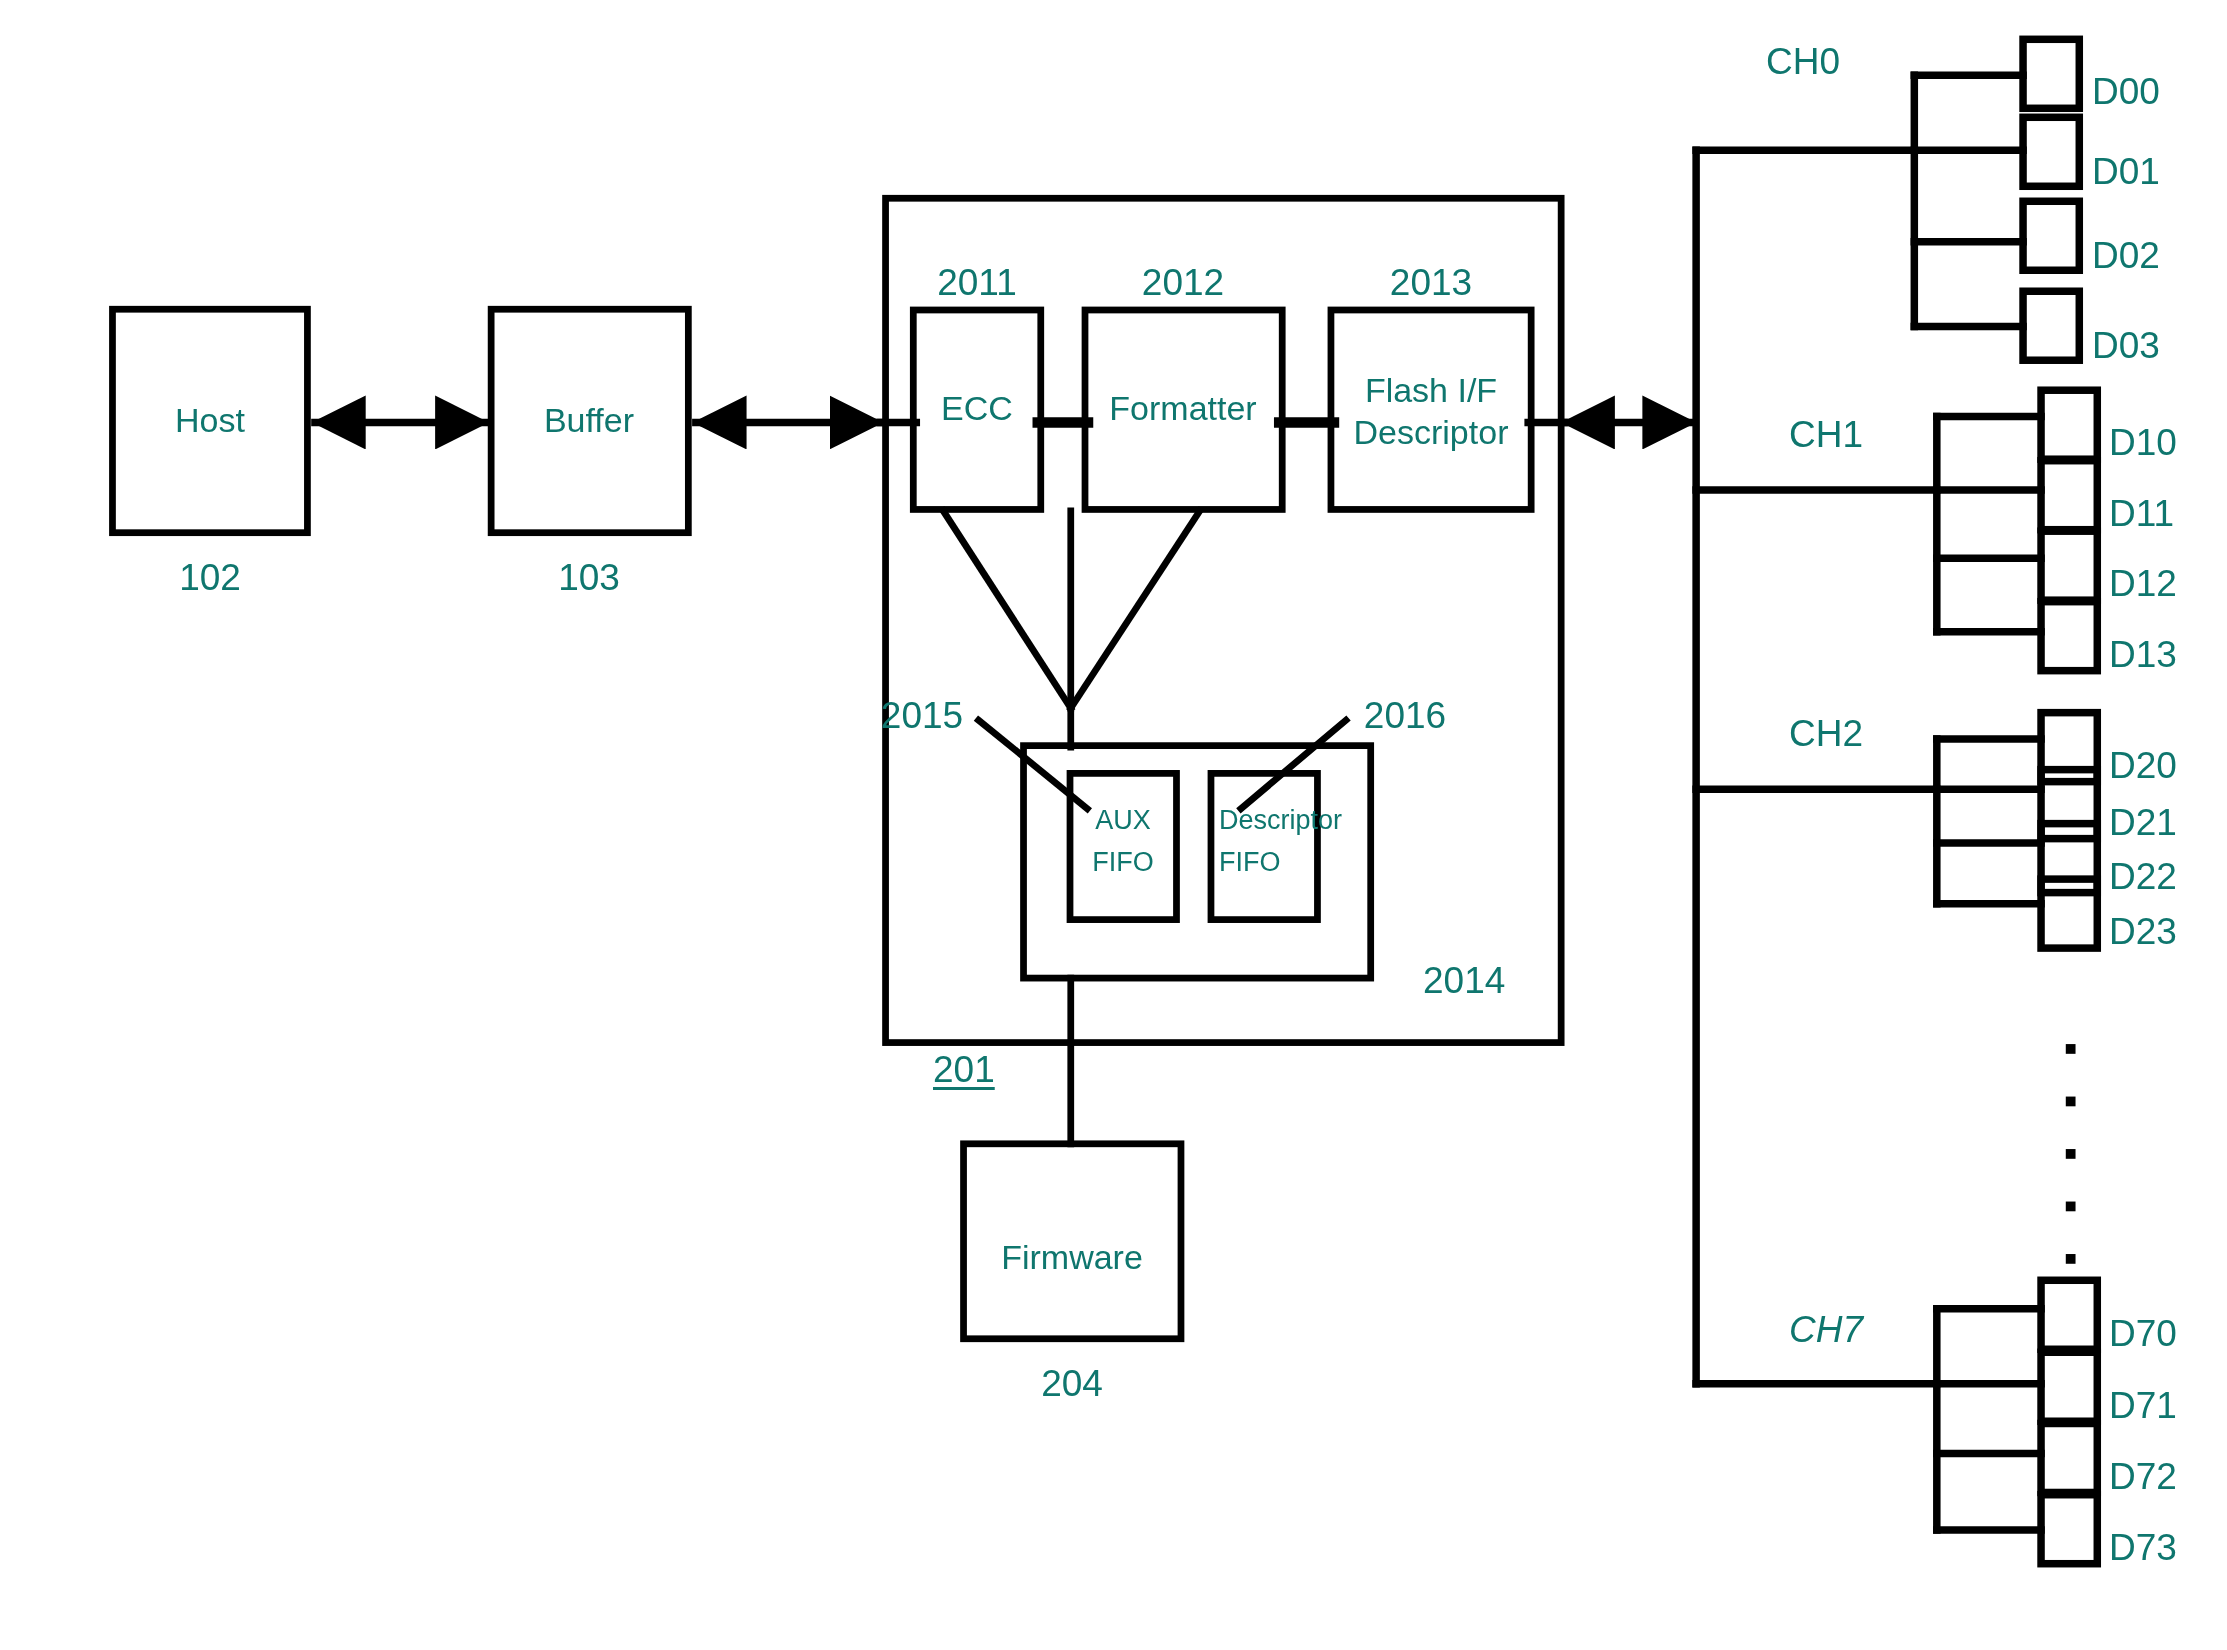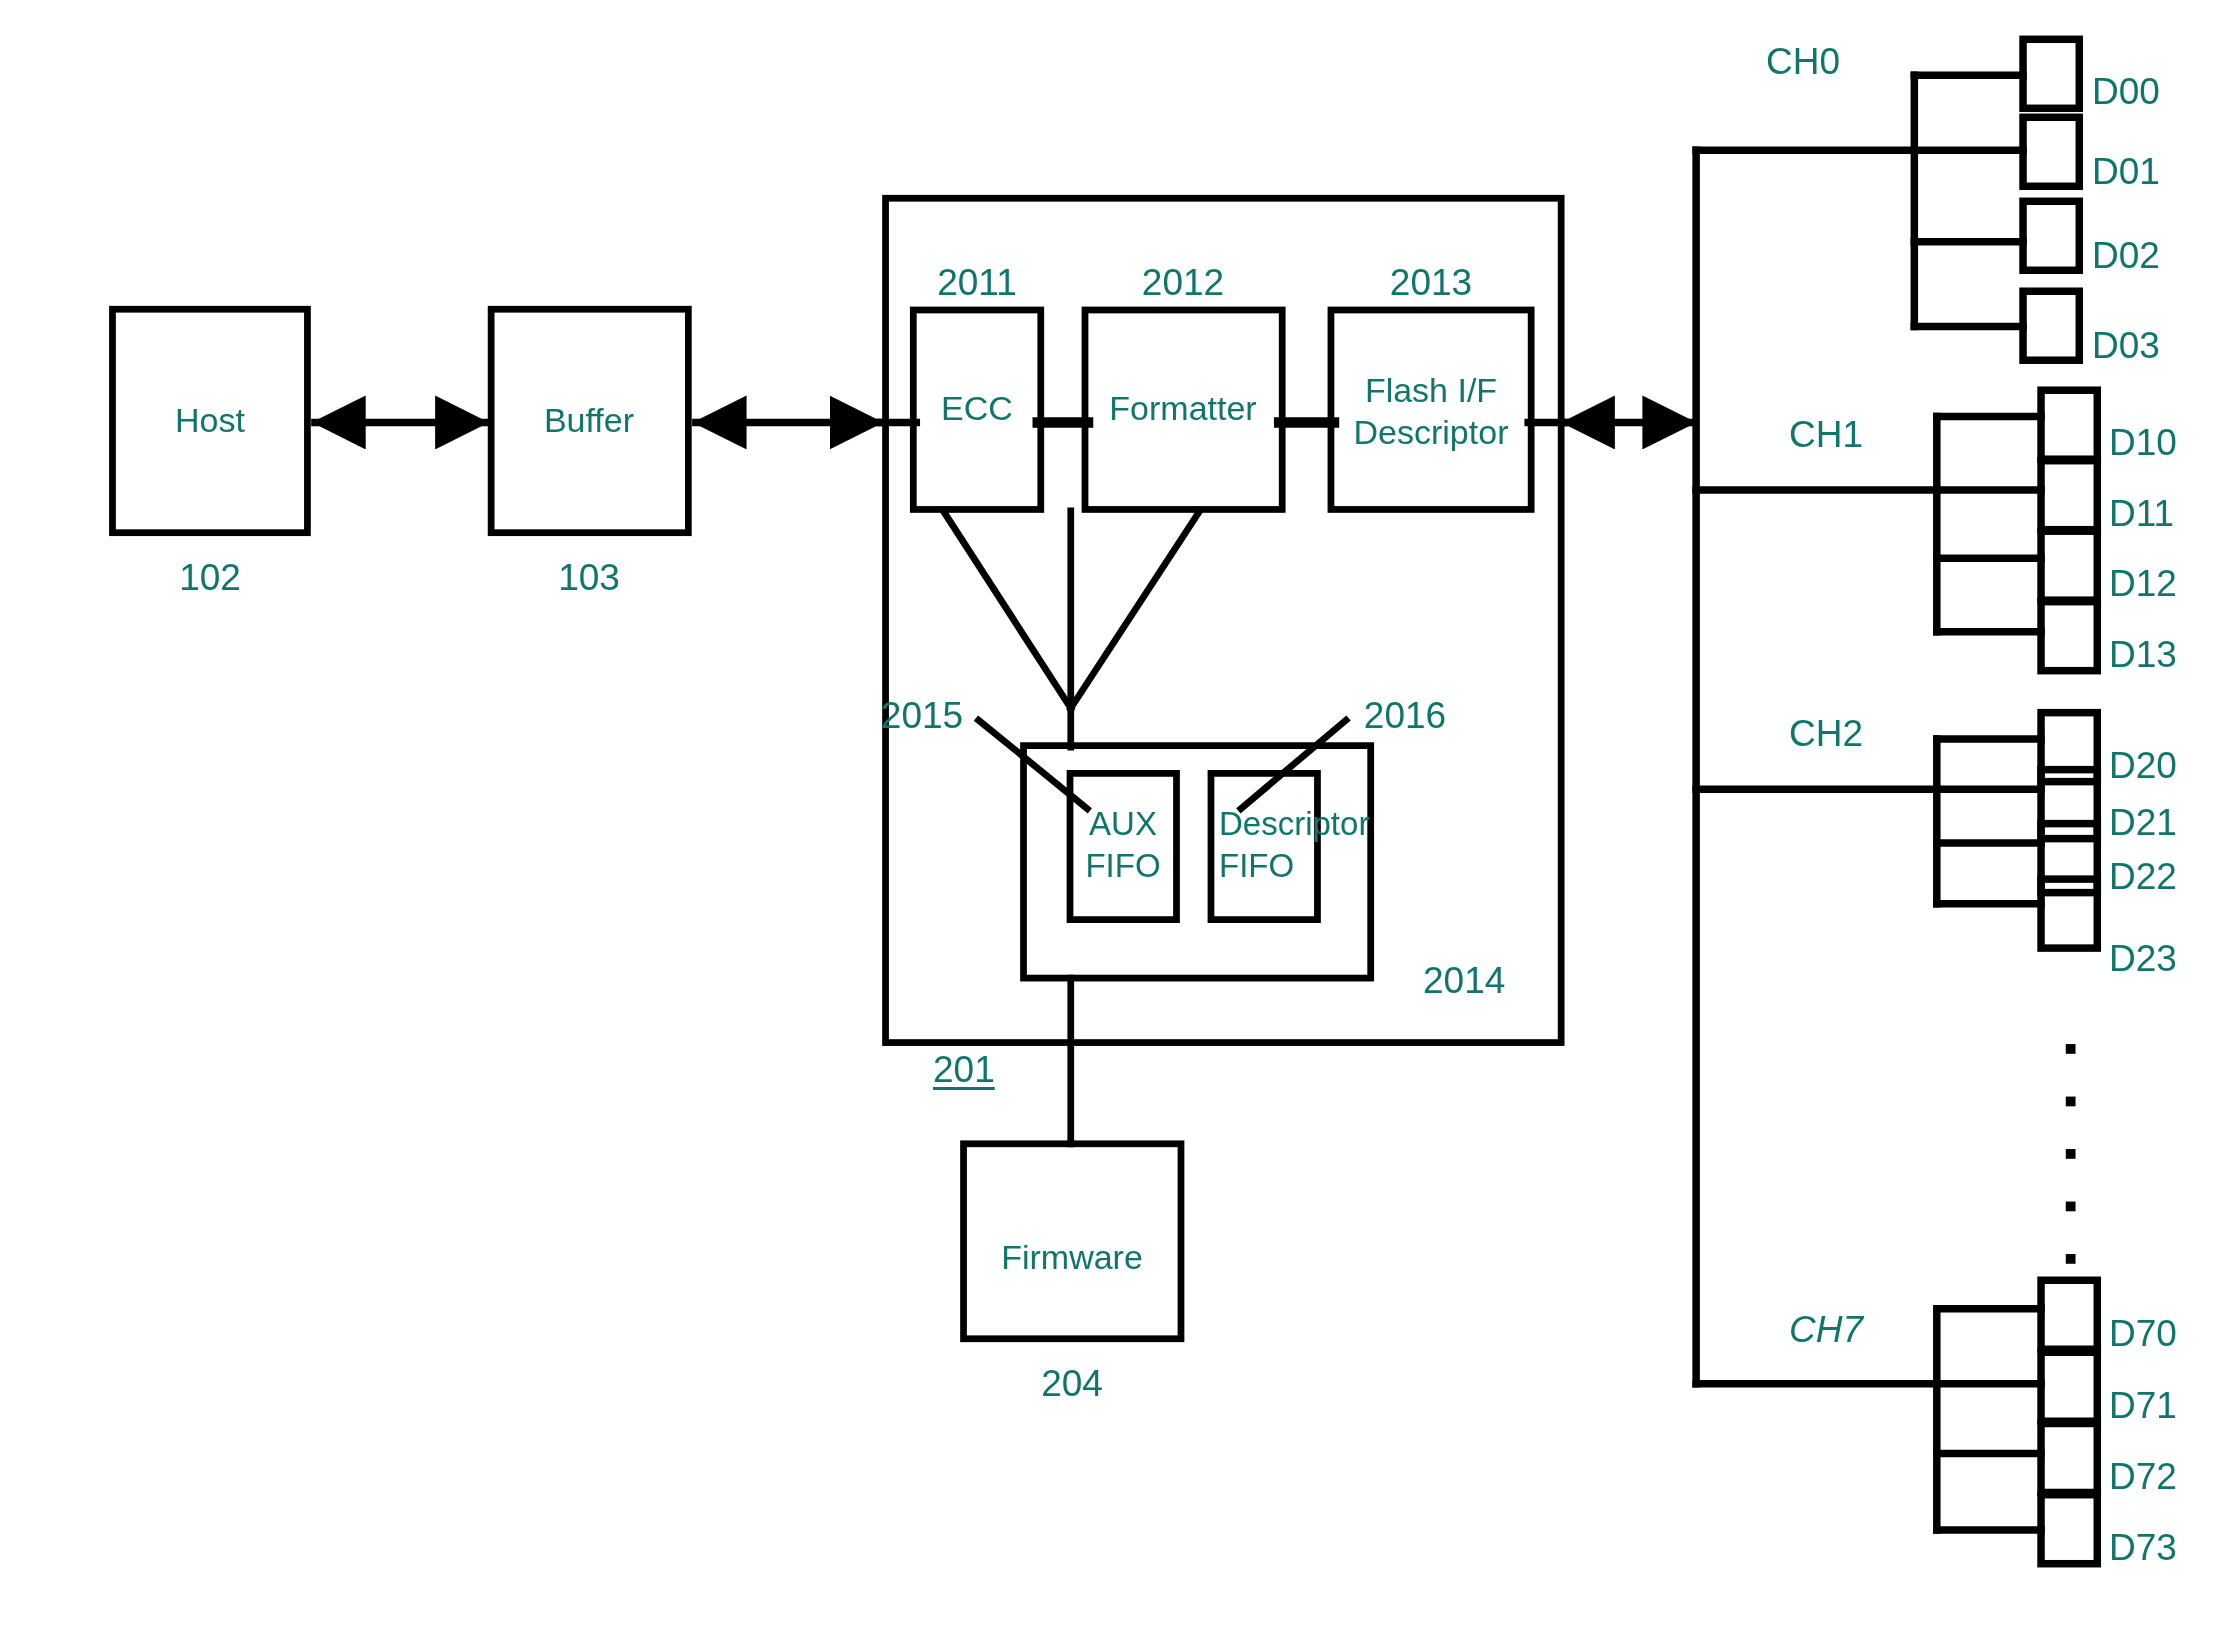--- a/index.html
+++ b/index.html
@@ -45,21 +45,21 @@
     text-underline-offset: 5.2px;
   }
   .ch-label {
     font-size: 37px;
   }
   .die-label {
     font-size: 37px;
     margin-top: 21px;
   }
   .fifo-label {
-    font-size: 33px;
+    font-size: 27px;
     text-align: center;
     line-height: 1.15;
   }
   .center-x { transform: translateX(-50%); }
 </style>
 </head>
 <body>
 
 <div id="root">
 
@@ -216,21 +216,21 @@
   <div class="lbl die-label" style="left:2092px; top:306px;">D03</div>
 
   <div class="lbl die-label" style="left:2109px; top:403px;">D10</div>
   <div class="lbl die-label" style="left:2109px; top:474px;">D11</div>
   <div class="lbl die-label" style="left:2109px; top:544px;">D12</div>
   <div class="lbl die-label" style="left:2109px; top:615px;">D13</div>
 
   <div class="lbl die-label" style="left:2109px; top:726px;">D20</div>
   <div class="lbl die-label" style="left:2109px; top:783px;">D21</div>
   <div class="lbl die-label" style="left:2109px; top:837px;">D22</div>
-  <div class="lbl die-label" style="left:2109px; top:919px;">D23</div>
+  <div class="lbl die-label" style="left:2109px; top:892px;">D23</div>
 
   <div class="lbl die-label" style="left:2109px; top:1294px;">D70</div>
   <div class="lbl die-label" style="left:2109px; top:1366px;">D71</div>
   <div class="lbl die-label" style="left:2109px; top:1437px;">D72</div>
   <div class="lbl die-label" style="left:2109px; top:1508px;">D73</div>
 
 </div>
 
 
 </body></html>

